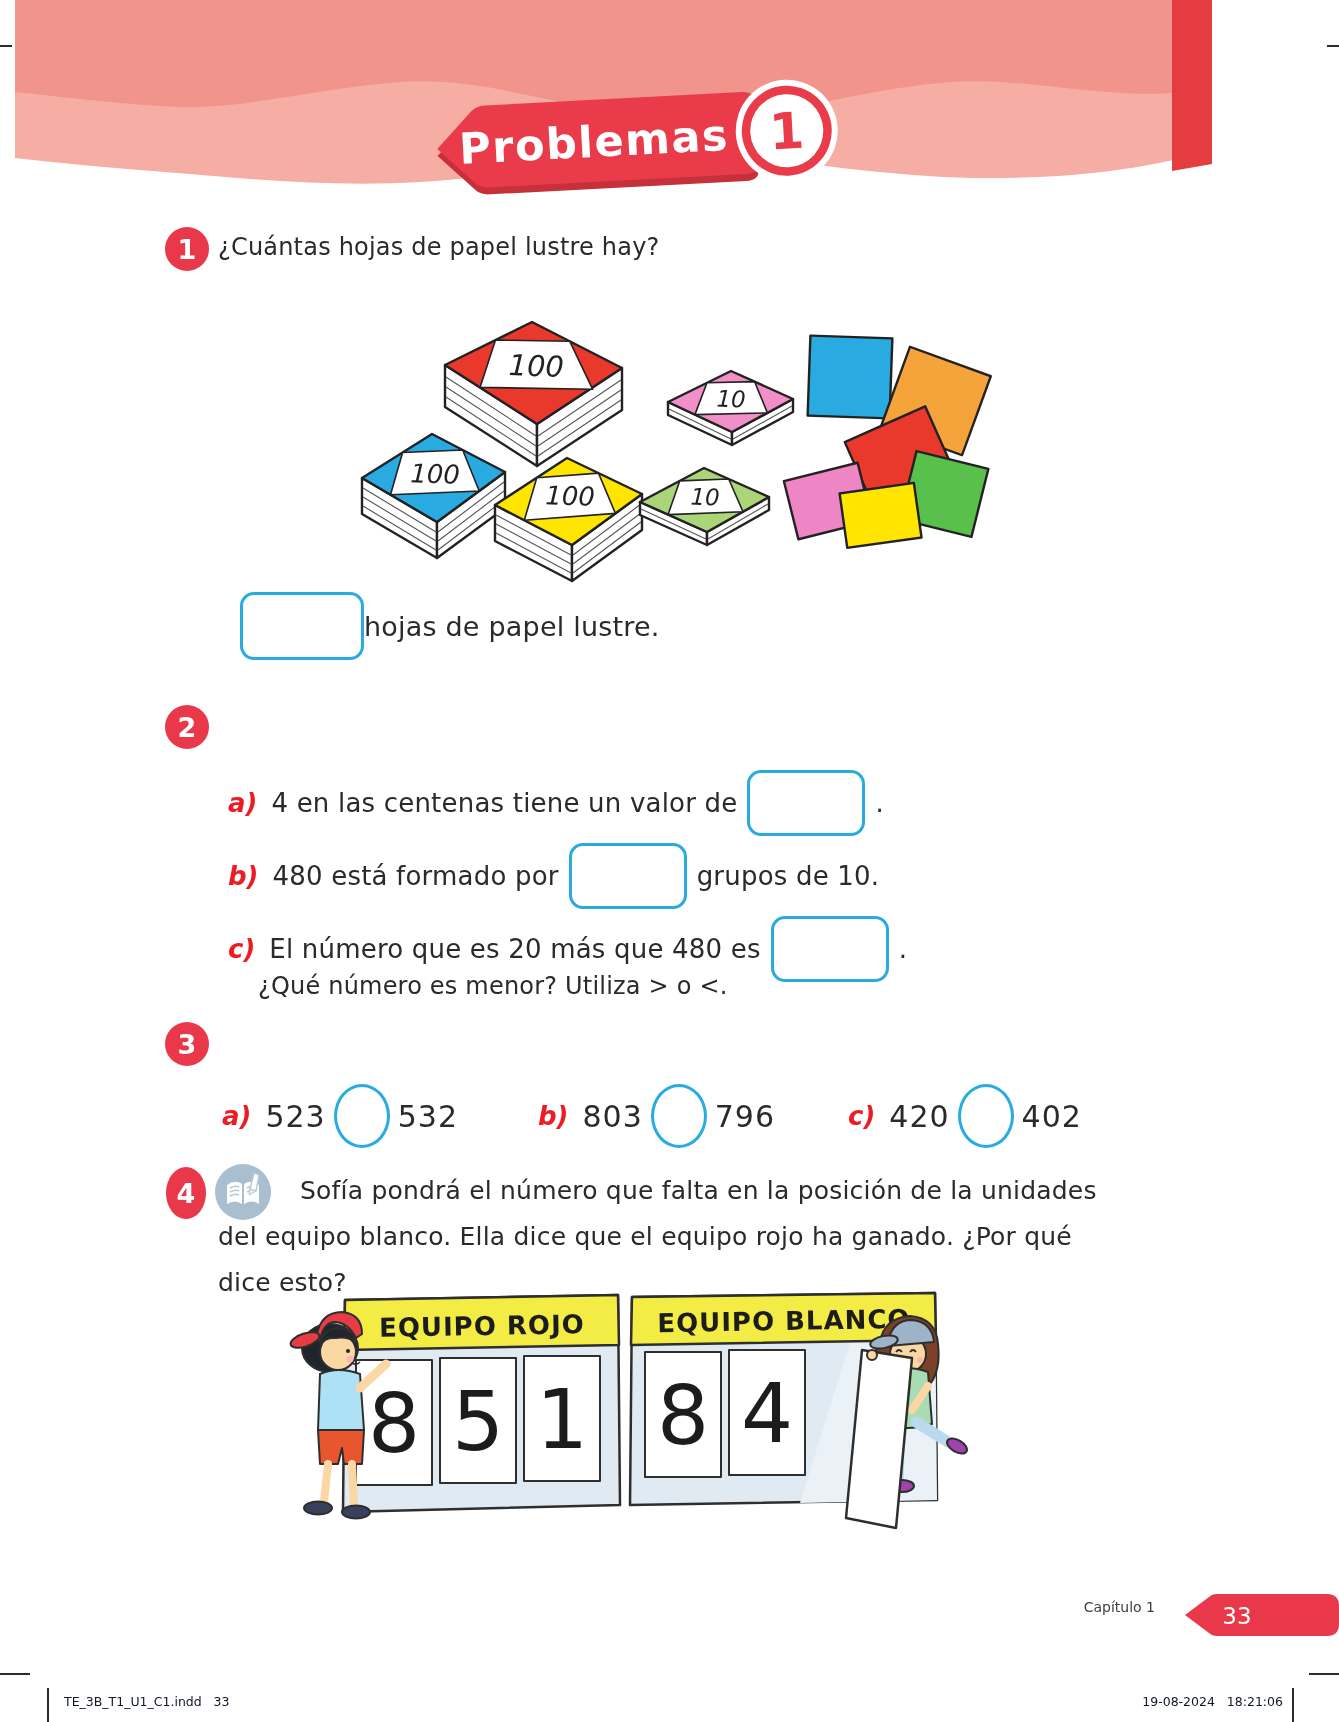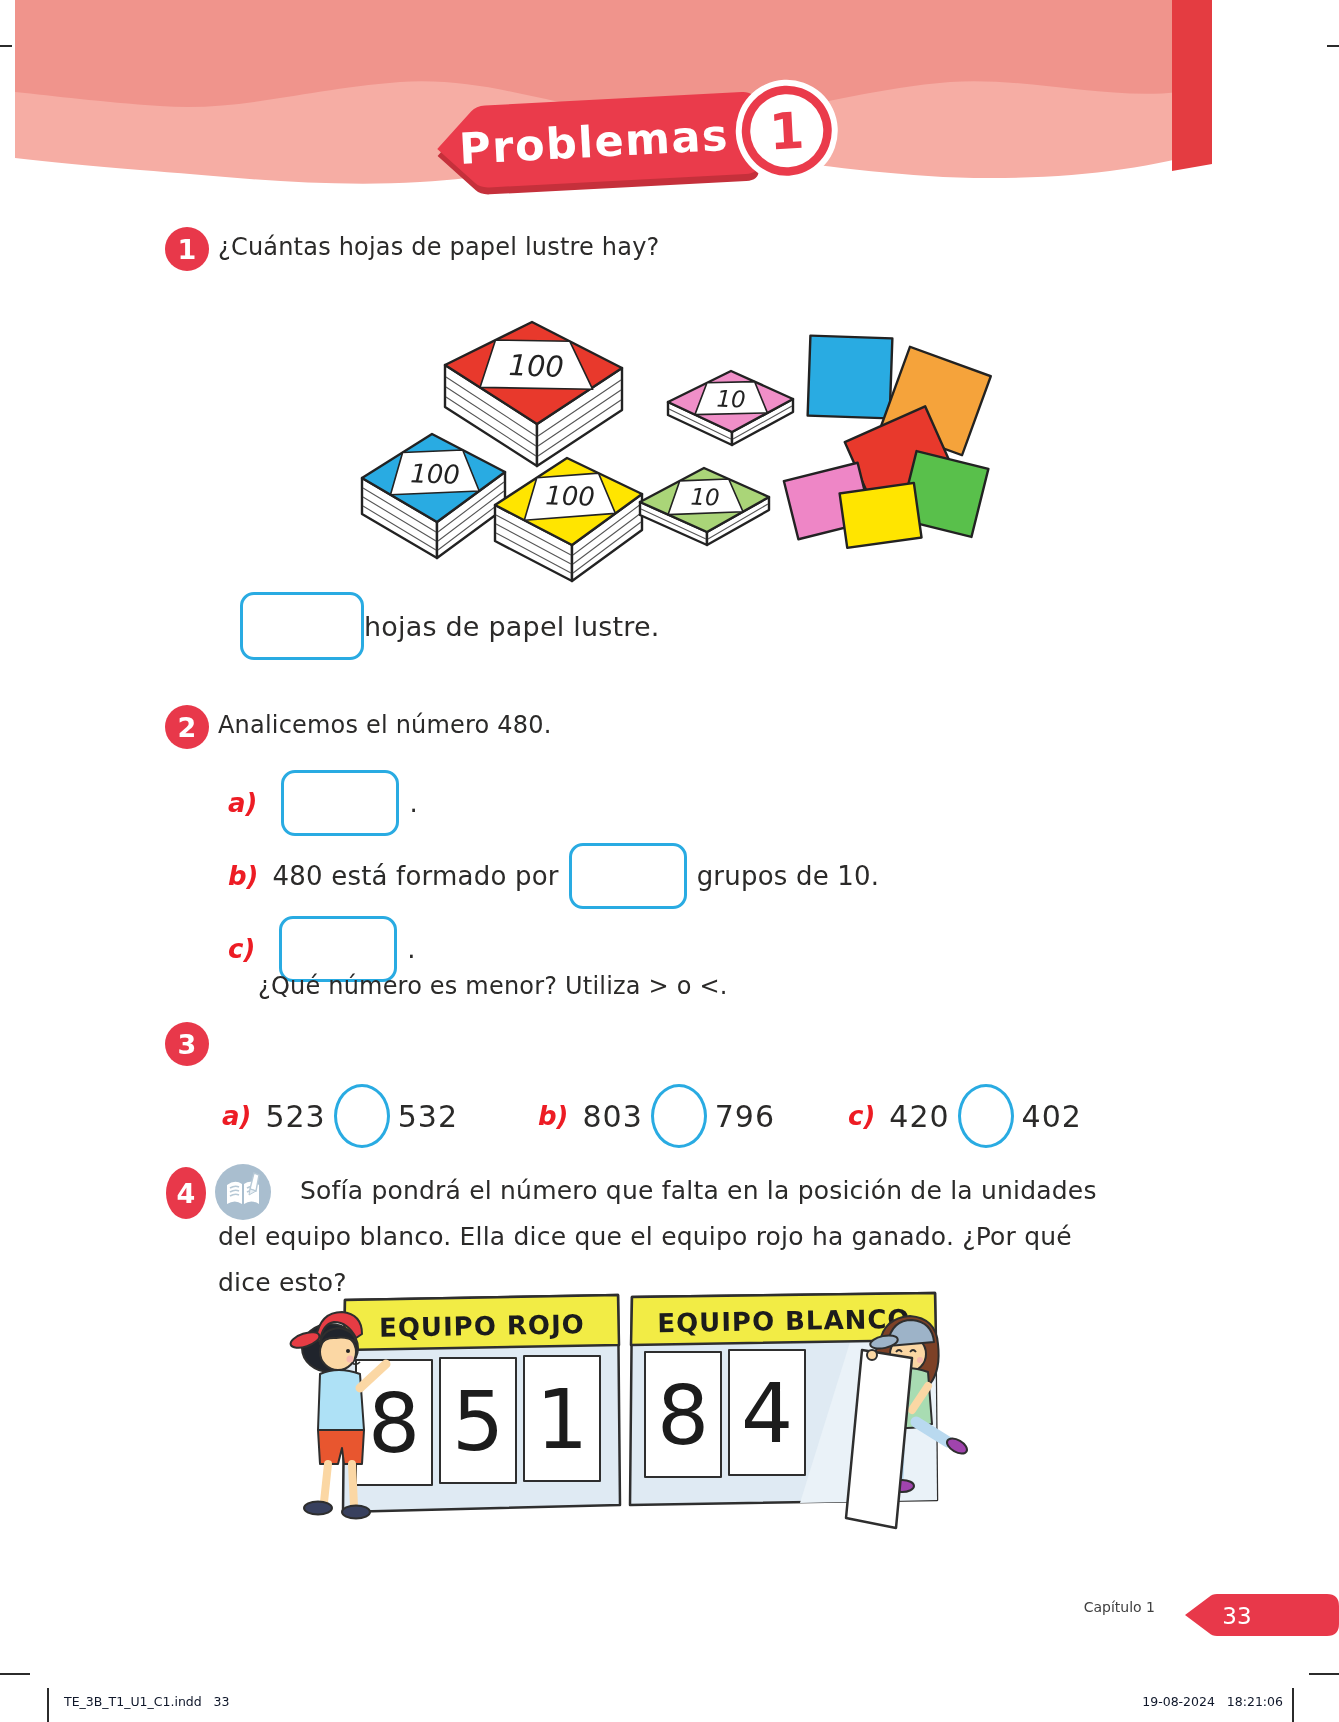--- a/index.html
+++ b/index.html
@@ -132,37 +132,38 @@
       </g>
     </g>
   </svg>
 
   <div class="ansrow" style="left:240px;top:592px;">
     <div class="ansbox" style="width:118px;height:62px;"></div>
     <div class="ptext" style="font-size:27px;">hojas de papel lustre.</div>
   </div>
 
   <div class="pbadge" style="left:165px;top:705px;">2</div>
-  <div class="qtext" style="left:218px;top:711px;">Analicemos el número 480.</div>
 
   <div class="partrow" style="left:228px;top:770px;">
     <span class="plabel">a)</span>
+    <span class="ptext">4 en las centenas tiene un valor de</span>
     <span class="ansbox pbox"></span>
     <span class="ptext">.</span>
   </div>
 
   <div class="partrow" style="left:228px;top:843px;">
     <span class="plabel">b)</span>
     <span class="ptext">480 está formado por</span>
     <span class="ansbox pbox"></span>
     <span class="ptext">grupos de 10.</span>
   </div>
 
   <div class="partrow" style="left:228px;top:916px;">
     <span class="plabel">c)</span>
+    <span class="ptext">El número que es 20 más que 480 es</span>
     <span class="ansbox pbox"></span>
     <span class="ptext">.</span>
   </div>
 
   <div class="pbadge" style="left:165px;top:1022px;">3</div>
   <div class="qtext" style="left:218px;top:972px;margin-left:40px;">¿Qué número es menor? Utiliza &gt; o &lt;.</div>
 
   <div class="cmpgroup" style="left:222px;top:1085px;">
     <span class="plabel">a)</span>
     <span class="cmpnum">523</span>

